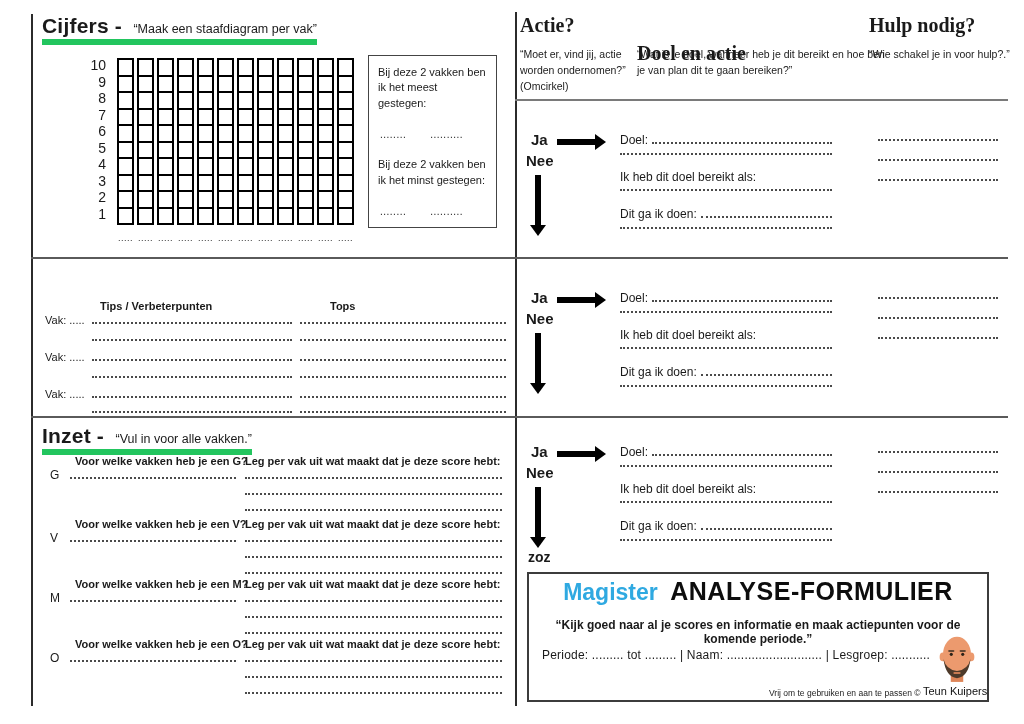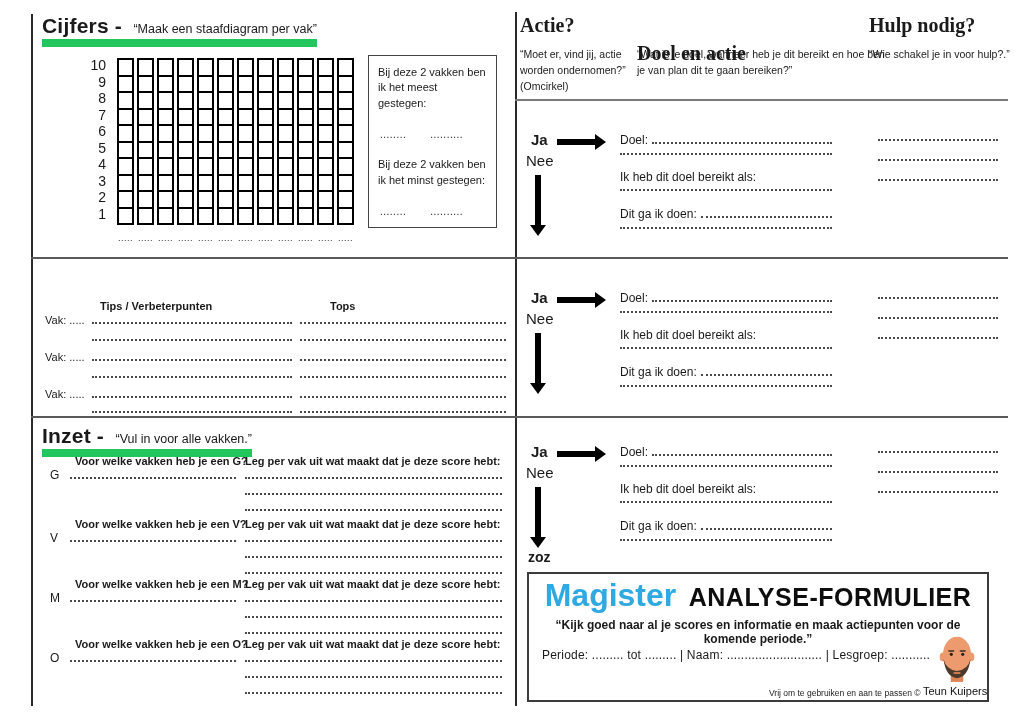--- a/index.html
+++ b/index.html
@@ -3,21 +3,21 @@
 <meta charset="utf-8">
 <style>
   html,body{margin:0;padding:0;background:#e8e8e8;}
   .page{position:relative;width:1024px;height:724px;background:#ffffff;
         font-family:"Liberation Sans",sans-serif;color:#1a1a1a;overflow:hidden;margin:0 auto;}
   .abs{position:absolute;}
   
   .vline{position:absolute;background:#2b2b2b;}
   .hline{position:absolute;background:#5a5a5a;height:2px;}
   
-  .sec-head{position:absolute;border-bottom:8px solid #22c55e;padding-bottom:1px;white-space:nowrap;}
+  .sec-head{position:absolute;border-bottom:6px solid #22c55e;padding-bottom:1px;white-space:nowrap;}
   .head-big{font-weight:bold;font-size:21px;letter-spacing:.2px;}
   .head-quote{font-size:12.5px;margin-left:7px;}
   
   #rowLabels{position:absolute;left:84px;top:57px;}
   .rlabel{height:16.5px;line-height:16.5px;font-size:14px;text-align:right;width:22px;}
   #gridCols{position:absolute;left:117px;top:58px;display:flex;gap:3px;}
   .gcol{display:flex;flex-direction:column;}
   .gcell{width:13px;height:14.5px;border:2px solid #000;margin-top:-2px;background:#fff;}
   .gcell:first-child{margin-top:0;}
   #colBlanks{position:absolute;left:117px;top:233px;display:flex;gap:3px;}
@@ -34,37 +34,37 @@
   .lif-colhead{position:absolute;font-size:11px;font-weight:bold;text-align:left;}
   .lif-vak{position:absolute;left:45px;font-size:11px;white-space:nowrap;}
   
   .inz-q{position:absolute;font-weight:bold;font-size:11px;white-space:nowrap;}
   .inz-letter{position:absolute;left:50px;font-size:12px;}
   
   .rh-title{position:absolute;font-size:20px;font-weight:bold;white-space:nowrap;font-family:Liberation Serif, serif;}
   .rh-quote{position:absolute;font-size:10.5px;line-height:1.5;}
   .rblock{position:absolute;left:515px;width:493px;height:132px;}
   .ja{position:absolute;left:16px;top:6px;font-size:15px;font-weight:bold;}
-  .nee{position:absolute;left:11px;top:27px;font-size:15px;font-weight:normal;}
+  .nee{position:absolute;left:11px;top:27px;font-size:15px;font-weight:bold;}
   .arrow-r{position:absolute;left:42px;top:14px;width:38px;height:6px;background:#000;}
   .arrow-r::after{content:"";position:absolute;left:38px;top:-5px;border-left:11px solid #000;
                   border-top:8px solid transparent;border-bottom:8px solid transparent;}
   .arrow-d{position:absolute;left:20px;top:50px;width:6px;height:50px;background:#000;}
   .arrow-d::after{content:"";position:absolute;top:50px;left:-5px;border-top:11px solid #000;
                   border-left:8px solid transparent;border-right:8px solid transparent;}
   .zoz{position:absolute;left:13px;top:112px;font-size:14px;font-weight:bold;}
   .rlines{position:absolute;left:105px;top:0;width:212px;}
   .rl{position:absolute;left:0;width:100%;}
   .rl.t1{top:8px}.rl.t2{top:28px}.rl.t3{top:45px;font-size:12px}.rl.t4{top:64px}.rl.t5{top:82px}.rl.t6{top:102px}
   .hf{position:absolute;left:363px;width:120px;}
   .hf.h1{top:14px}.hf.h2{top:34px}.hf.h3{top:54px}
   
   .mbox{position:absolute;left:527px;top:572px;width:462px;height:130px;border:2px solid #3c3c3c;box-sizing:border-box;}
   .mtitle{position:absolute;left:0;right:0;top:3px;text-align:center;white-space:nowrap;}
-  .brand{font-weight:bold;font-size:32px;}
+  .brand{font-weight:bold;font-size:23px;}
   .mname{font-weight:bold;font-size:25px;letter-spacing:.5px;color:#0d0d0d;margin-left:8px;}
   .mquote{position:absolute;left:0;right:0;top:44px;text-align:center;font-weight:bold;font-size:12px;}
   .mmeta{position:absolute;left:13px;top:74px;font-size:12px;letter-spacing:.2px;}
   .mthuis{position:absolute;left:13px;top:96px;font-weight:bold;font-size:13.5px;display:flex;align-items:center;}
   .mcircle{display:inline-block;width:20px;height:20px;border:3px solid #000;border-radius:50%;margin-left:8px;}
   .mavatar{position:absolute;left:406px;top:58px;width:44px;height:52px;}
   .mauthor{position:absolute;left:394px;top:111px;font-size:11px;color:#111;white-space:nowrap;}
   .mcredit{position:absolute;left:240px;top:114px;font-size:8.5px;color:#222;white-space:nowrap;}
 </style>
 </head>

